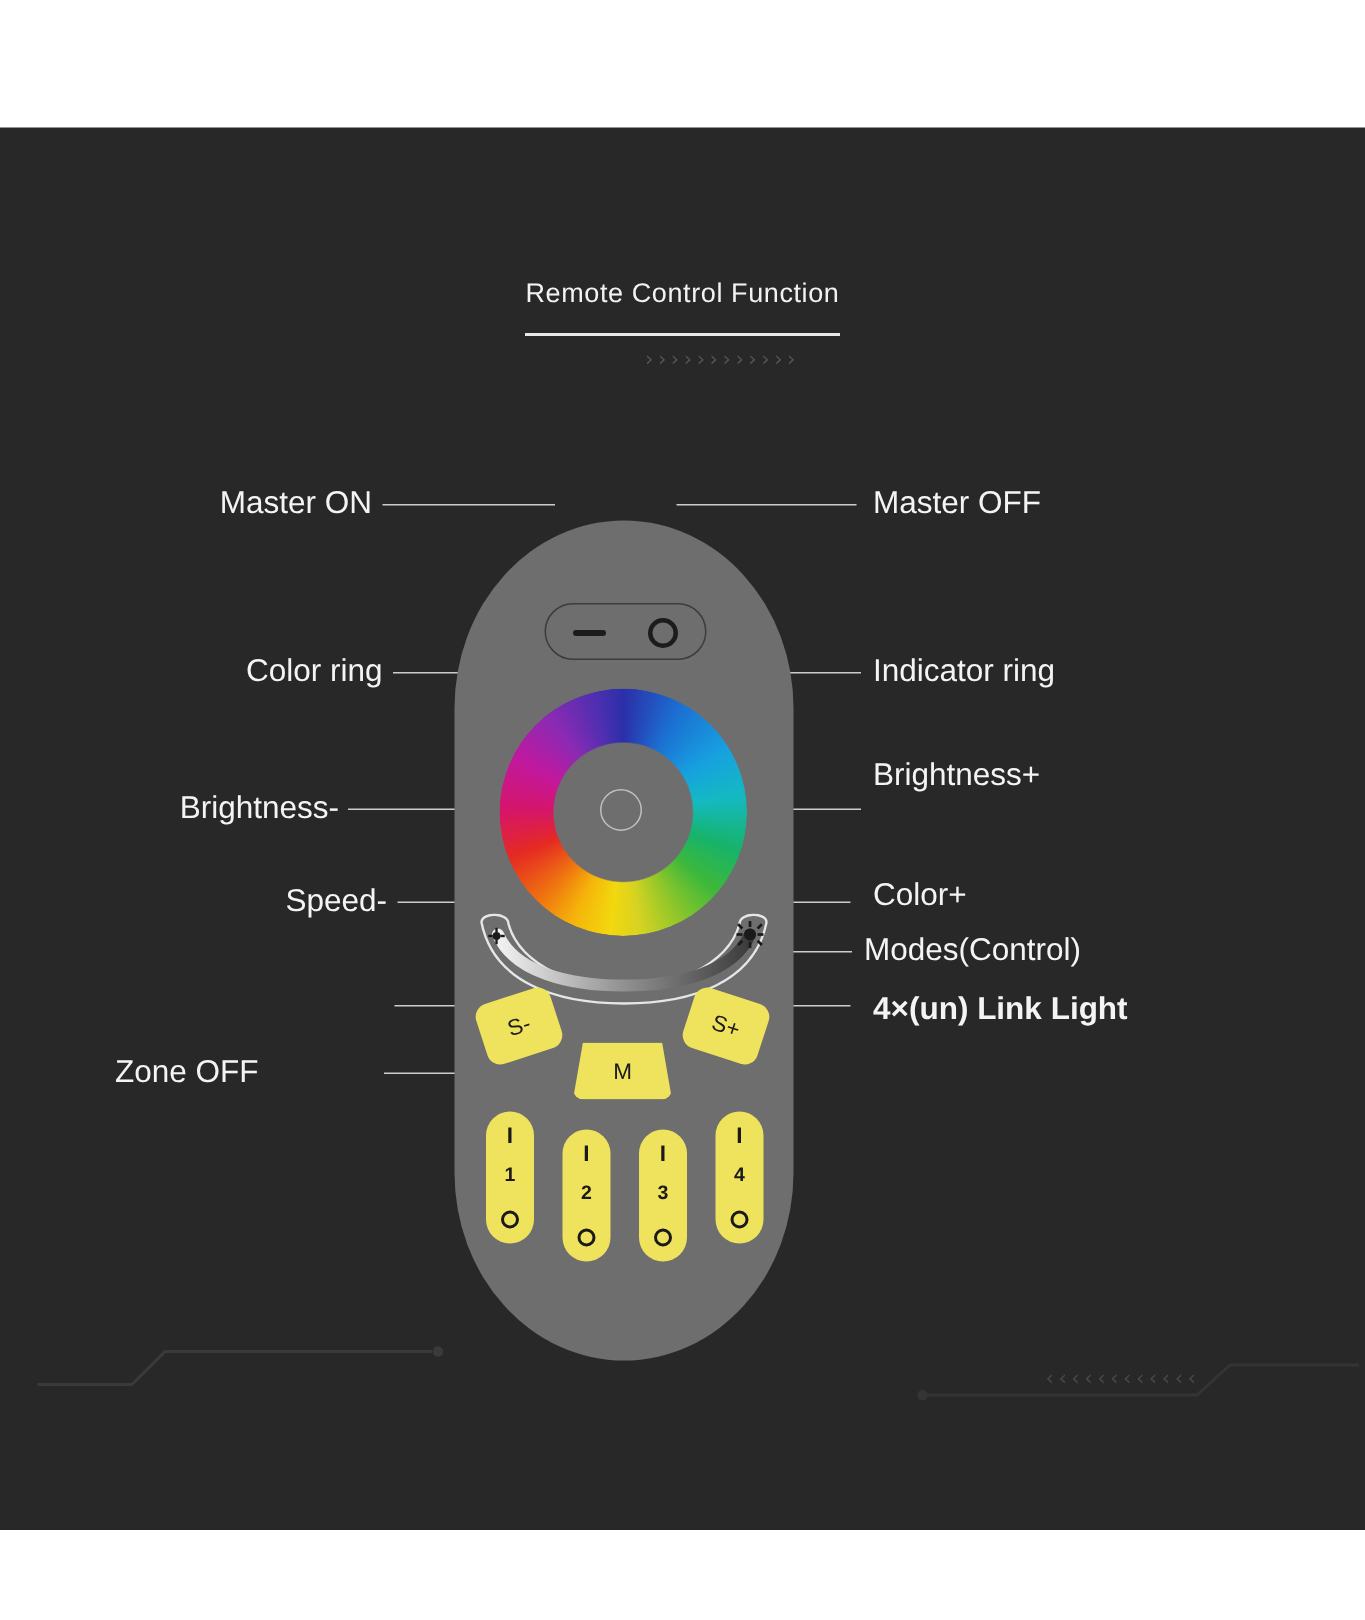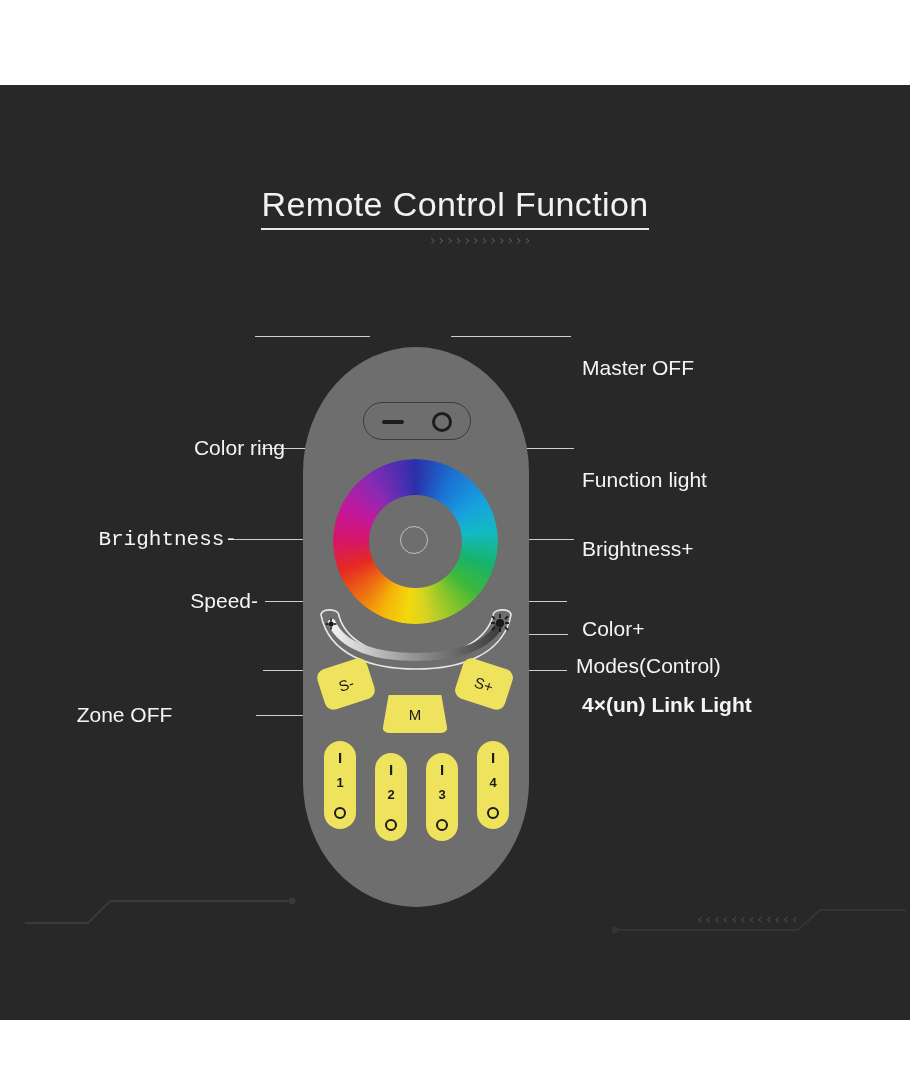--- a/index.html
+++ b/index.html
@@ -53,24 +53,24 @@
   #title-wrap {
     position: absolute;
     left: 0;
     top: 100px;
     width: 910px;
     text-align: center;
   }
   #title {
     display: inline-block;
     color: #f2f2f2;
-    font-size: 34px;
+    font-size: 18px;
     letter-spacing: 0.4px;
     font-weight: 400;
-    padding-bottom: 4px;
+    padding-bottom: 16px;
     border-bottom: 2px solid #e8e8e8;
     font-family: "Liberation Sans", sans-serif;
   }
 
   
   #remote {
     position: absolute;
     left: 303px;
     top: 262px;
     width: 226px;
@@ -245,21 +245,21 @@
   
   .label {
     position: absolute;
     color: #f4f4f4;
     font-size: 21px;
     font-weight: 400;
     white-space: nowrap;
     font-family: "Liberation Sans", sans-serif;
   }
   .label.left  { text-align: right; transform: translateY(-50%); }
-  .label.right { text-align: left;  transform: translateY(-50%); margin-top: 32px; }
+  .label.right { text-align: left;  transform: translateY(-50%); }
 
   .leader {
     position: absolute;
     height: 1.4px;
     background: #cdcdcd;
   }
 
   
   .trace { position: absolute; }
   .trace svg { display: block; }
@@ -372,27 +372,28 @@
         <div class="z-off"></div>
       </div>
       <div class="zone-btn" id="zone-4">
         <div class="z-on">I</div>
         <div class="z-num">4</div>
         <div class="z-off"></div>
       </div>
 
     </div>
 
-    <div class="label left" style="left:0px; top:363px; width:255px;margin-left:30px;">Color ring</div>
-    <div class="label left" style="left:12px; top:454px; width:225px;font-family:Liberation Mono, monospace;">Brightness-</div>
+    <div class="label left" style="left:0px; top:251px; width:248px;">Master ON</div>
+    <div class="label left" style="left:0px; top:363px; width:255px;">Color ring</div>
+    <div class="label left" style="left:1px; top:454px; width:225px;">Brightness-</div>
     <div class="label left" style="left:0px; top:516px; width:258px;text-align:right;">Speed-</div>
     <div class="label left" style="left:0px; top:630px; width:249px;text-align:center;">Zone OFF</div>
 
     <div class="label right" style="left:582px; top:251px;">Master OFF</div>
-    <div class="label right" style="left:582px; top:363px;">Function light</div>
+    <div class="label right" style="left:582px; top:363px;">Indicator ring</div>
     <div class="label right" style="left:582px; top:432px;">Brightness+</div>
     <div class="label right" style="left:582px; top:512px;">Color+</div>
     <div class="label right" style="left:576px; top:549px;">Modes(Control)</div>
     <div class="label right" style="left:582px; top:588px;font-weight:bold;">4×(un) Link Light</div>
 
     <div class="chevron-row" id="chevrons-bottom">
       <span class="chev">‹</span>
       <span class="chev">‹</span>
       <span class="chev">‹</span>
       <span class="chev">‹</span>

